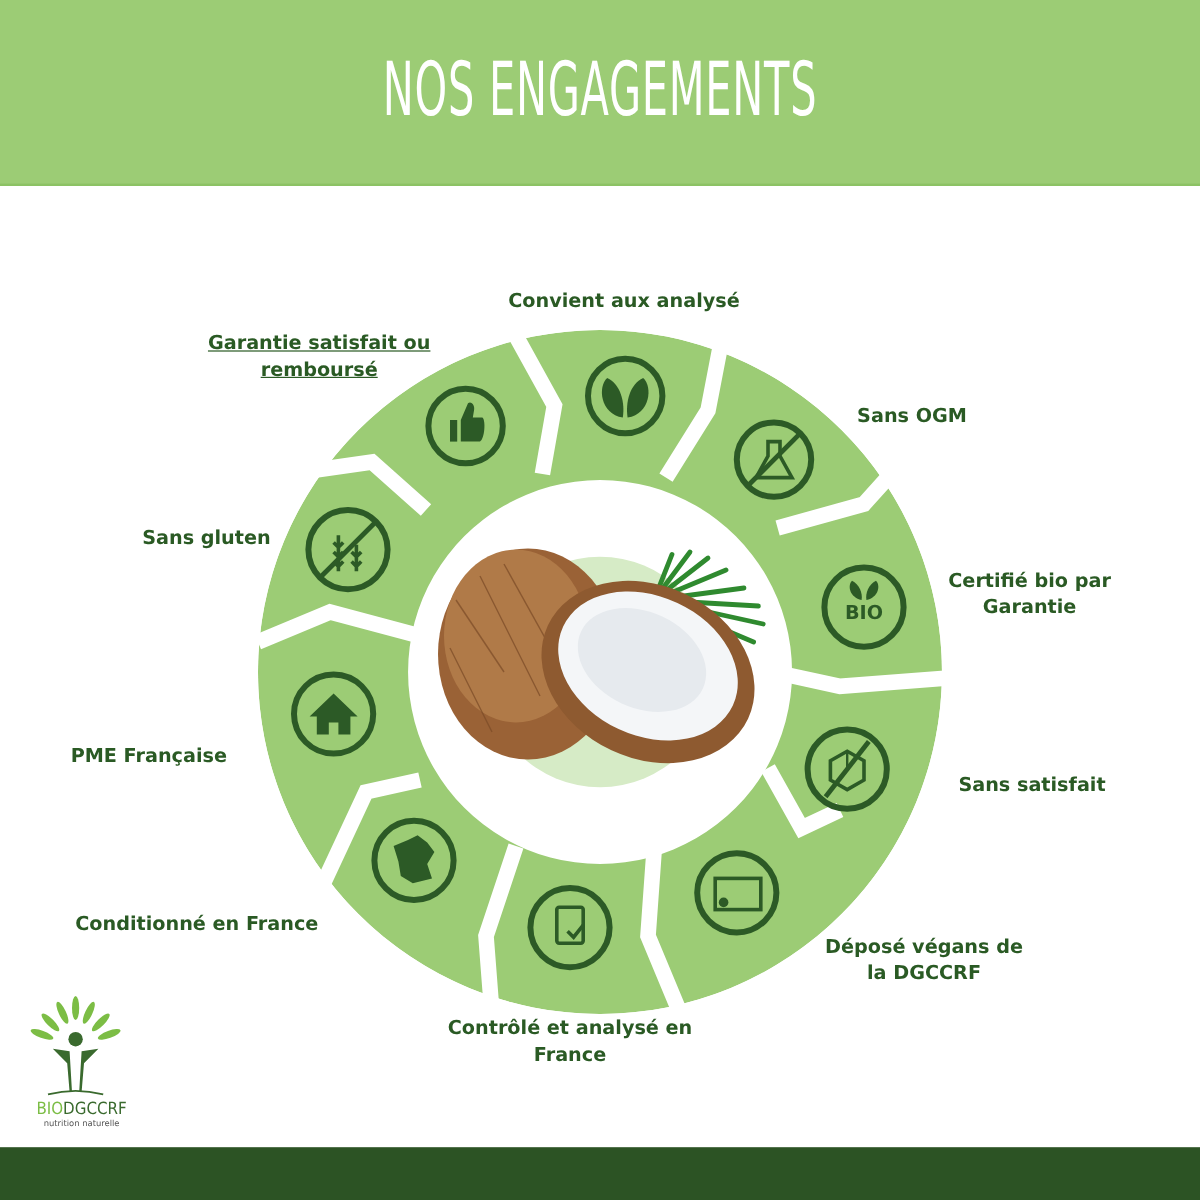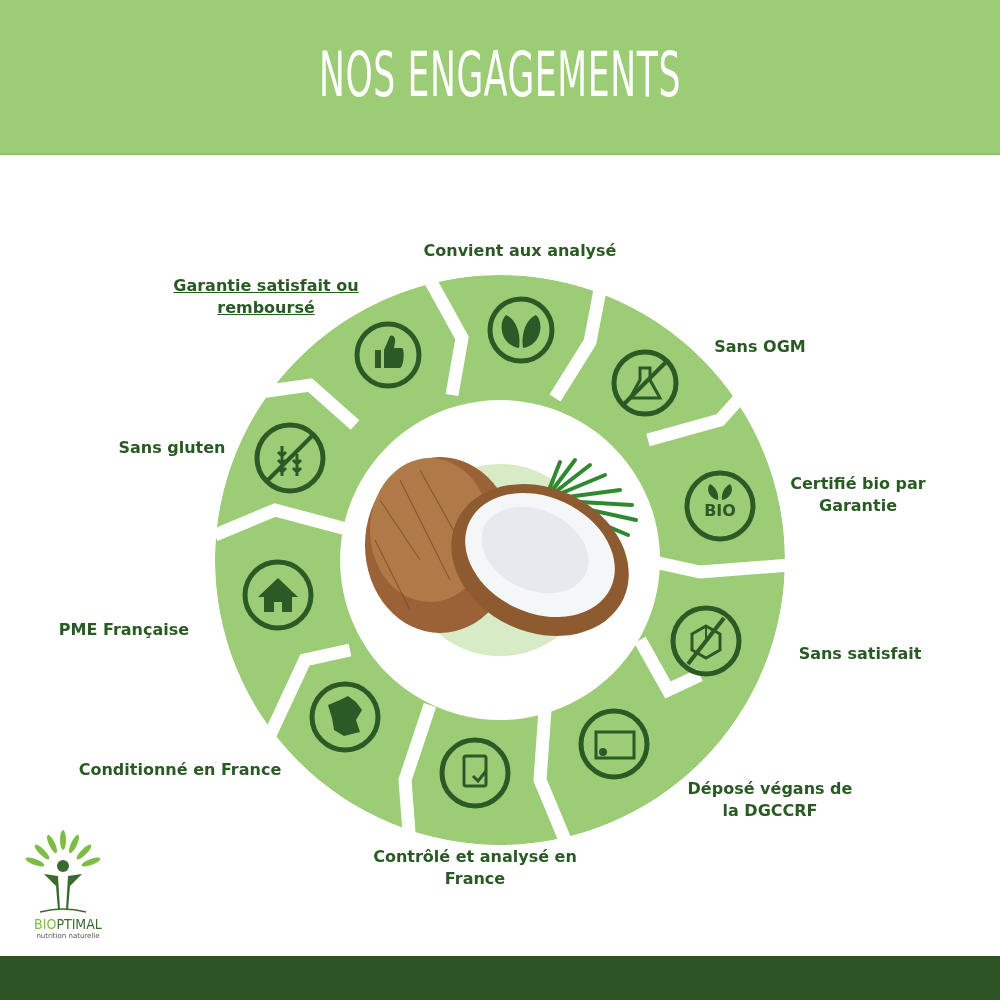--- a/index.html
+++ b/index.html
@@ -135,35 +135,35 @@
   </g>
   <text x="720" y="516" text-anchor="middle" font-family="DejaVu Sans, sans-serif" font-size="16" font-weight="bold" fill="#2c5a26">BIO</text>
 </svg>
 
 <div class="label" style="left:400px; top:240px; width:240px;"><span>Convient aux analysé</span></div>
 <div class="label" style="left:700px; top:336px; width:120px;"><span>Sans OGM</span></div>
 <div class="label" style="left:768px; top:473px; width:180px;"><span>Certifié bio par</span><br><span>Garantie</span></div>
 <div class="label" style="left:770px; top:643px; width:180px;"><span>Sans satisfait</span></div>
 <div class="label" style="left:670px; top:778px; width:200px;"><span>Déposé végans de</span><br><span>la DGCCRF</span></div>
 <div class="label" style="left:350px; top:846px; width:250px;"><span>Contrôlé et analysé en</span><br><span>France</span></div>
-<div class="label" style="left:60px; top:759px; width:240px;"><span>Conditionné en France</span></div>
+<div class="label" style="left:44px; top:759px; width:240px;"><span>Conditionné en France</span></div>
 <div class="label" style="left:34px; top:591px; width:180px;margin-top:28px;"><span>PME Française</span></div>
 <div class="label" style="left:92px; top:437px; width:160px;"><span>Sans gluten</span></div>
 <div class="label" style="left:156px; top:275px; width:220px;text-decoration:underline;"><span>Garantie satisfait ou</span><br><span>remboursé</span></div>
 
 <svg class="logo" viewBox="0 0 82 120">
   <g fill="#7cbd45">
     <ellipse cx="41" cy="14" rx="3" ry="10"></ellipse>
     <ellipse cx="30" cy="18" rx="3" ry="10" transform="rotate(-25 30 18)"></ellipse>
     <ellipse cx="52" cy="18" rx="3" ry="10" transform="rotate(25 52 18)"></ellipse>
     <ellipse cx="20" cy="26" rx="3" ry="10" transform="rotate(-45 20 26)"></ellipse>
     <ellipse cx="62" cy="26" rx="3" ry="10" transform="rotate(45 62 26)"></ellipse>
     <ellipse cx="13" cy="36" rx="3" ry="10" transform="rotate(-70 13 36)"></ellipse>
     <ellipse cx="69" cy="36" rx="3" ry="10" transform="rotate(70 69 36)"></ellipse>
   </g>
   <circle cx="41" cy="40" r="6" fill="#3a6a2e"></circle>
   <path d="M22 48 L36 50 L38 84 L44 84 L46 50 L60 48 L48 60 L46 84 L36 84 L34 60 Z" fill="#3a6a2e"></path>
   <path d="M18 86 Q41 80 64 86" stroke="#3a6a2e" stroke-width="1.5" fill="none"></path>
 </svg>
-<div class="logo-name"><span class="bio">BIO</span><span>PTIMAL</span></div>
+<div class="logo-name"><span class="bio">BIO</span><span>DGCCRF</span></div>
 <div class="logo-tag">nutrition naturelle</div>
 
 <div class="footer"></div>
 
 </body></html>

